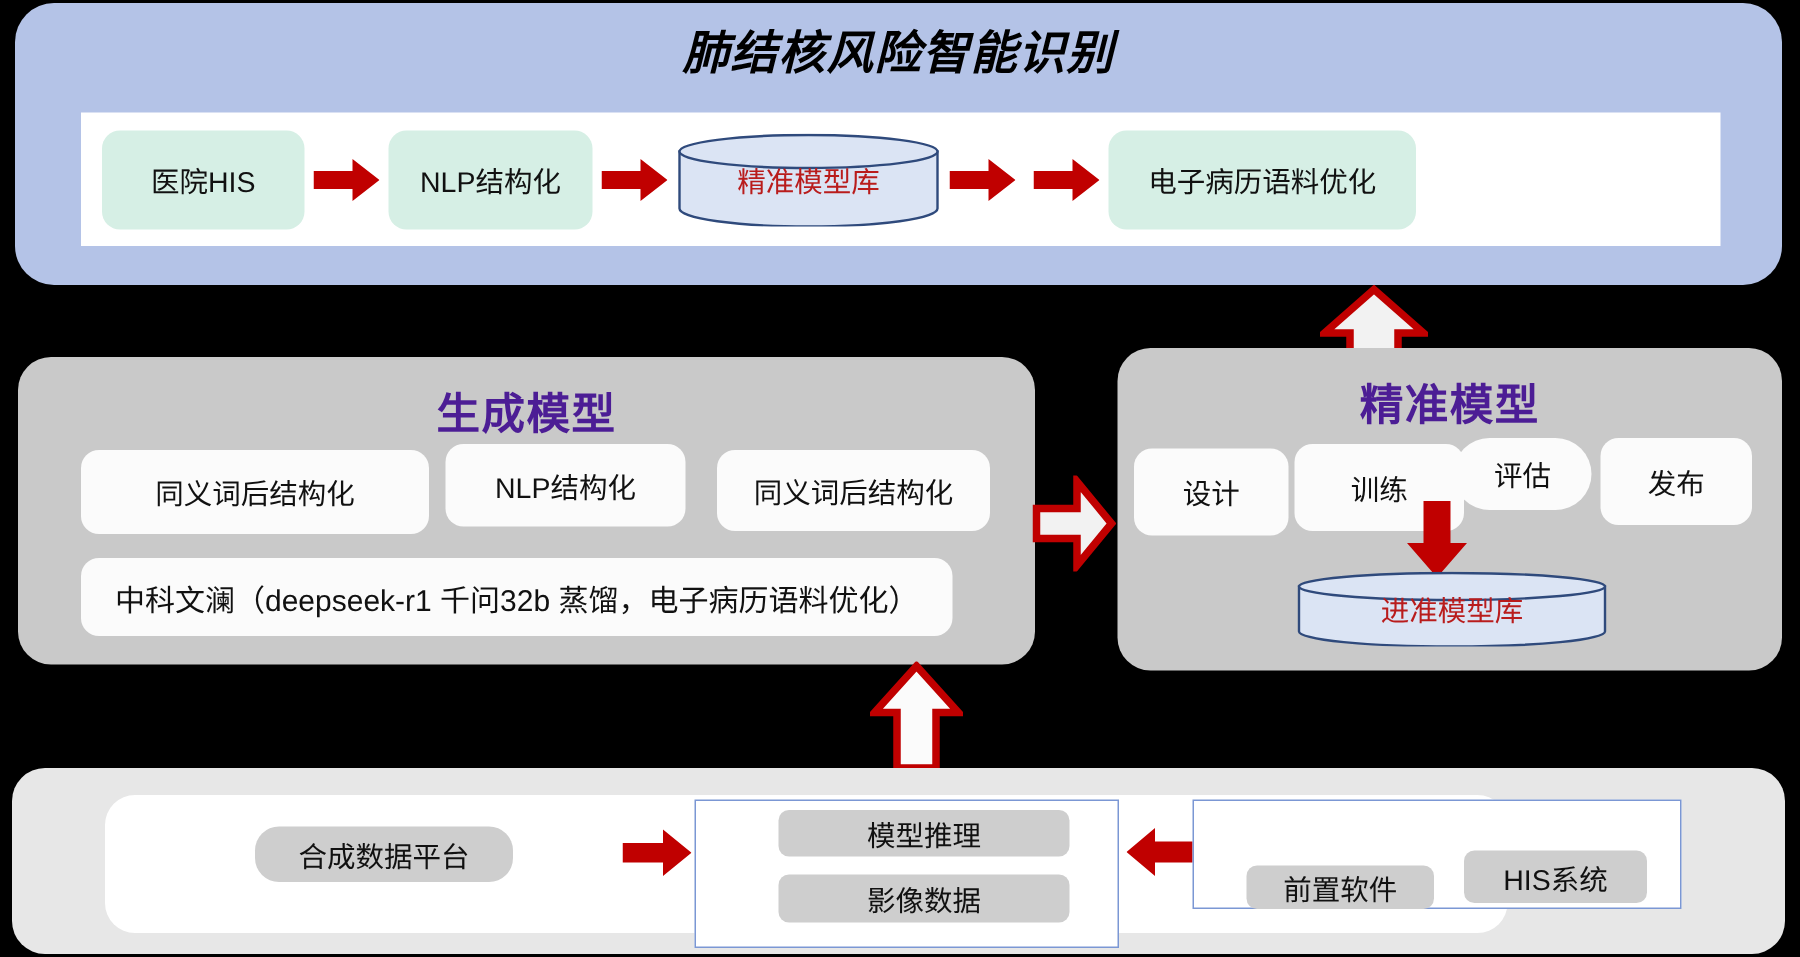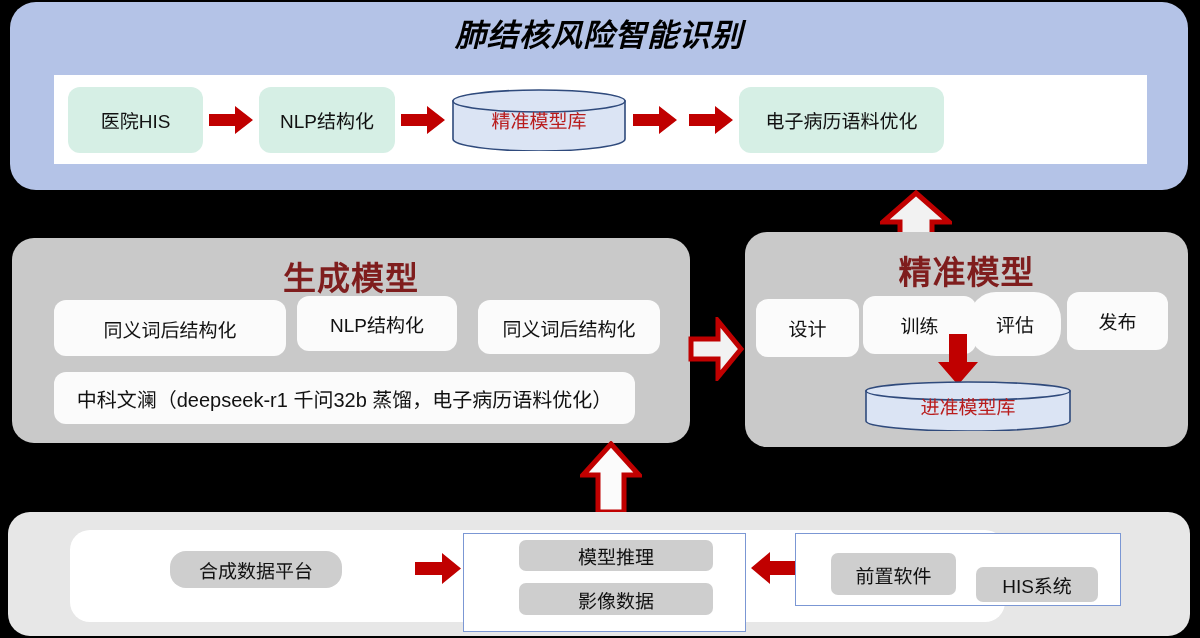--- a/index.html
+++ b/index.html
@@ -128,23 +128,23 @@
     width: 443px;
     height: 215px;
     font-family: Liberation Mono, monospace;
   }
   .panel-title {
     position: absolute;
     left: 0;
     top: 14px;
     width: 100%;
     text-align: center;
-    font-size: 33px;
+    font-size: 29px;
     font-weight: bold;
-    color: #7f1d1d;
+    color: #4c1d95;
     letter-spacing: 1px;
   }
   .white-pill {
     position: absolute;
     background: #fbfbfb;
     border-radius: 12px;
     display: flex;
     align-items: center;
     justify-content: center;
     font-size: 19px;
@@ -155,21 +155,21 @@
 
   
   #gen-p1 { left: 42px;  top: 62px; width: 232px; height: 56px; }
   #gen-p2 { left: 285px; top: 58px; width: 160px; height: 55px; }
   #gen-p3 { left: 466px; top: 62px; width: 182px; height: 54px; }
   #gen-p4 { left: 42px;  top: 134px; width: 581px; height: 52px; font-size: 20px; }
 
   
   #pre-p1 { left: 11px;  top: 67px; width: 103px; height: 58px; }
   #pre-p2 { left: 118px; top: 64px; width: 113px; height: 58px; }
-  #pre-p3 { left: 224px; top: 60px; width: 92px;  height: 64px; border-radius: 27px; }
+  #pre-p3 { left: 224px; top: 60px; width: 92px;  height: 48px; border-radius: 27px; }
   #pre-p4 { left: 322px; top: 60px; width: 101px; height: 58px; }
 
   .cyl-pre {
     position: absolute;
     left: 119px;
     top: 149px;
     width: 208px;
     height: 50px;
   }
   .cyl-pre .cyl-label { font-size: 19px; }
@@ -271,23 +271,23 @@
   }
   #blue-right {
     left: 795px;
     top: 533px;
     width: 326px;
     height: 73px;
   }
   #pill-front {
     position: absolute;
     left: 831px;
-    top: 553px;
+    top: 577px;
     width: 125px;
-    height: 42px;
+    height: 29px;
   }
   #pill-his {
     position: absolute;
     left: 976px;
     top: 553px;
     width: 122px;
     height: 35px;
     margin-top: 14px;
   }
   #arrow-bl {

